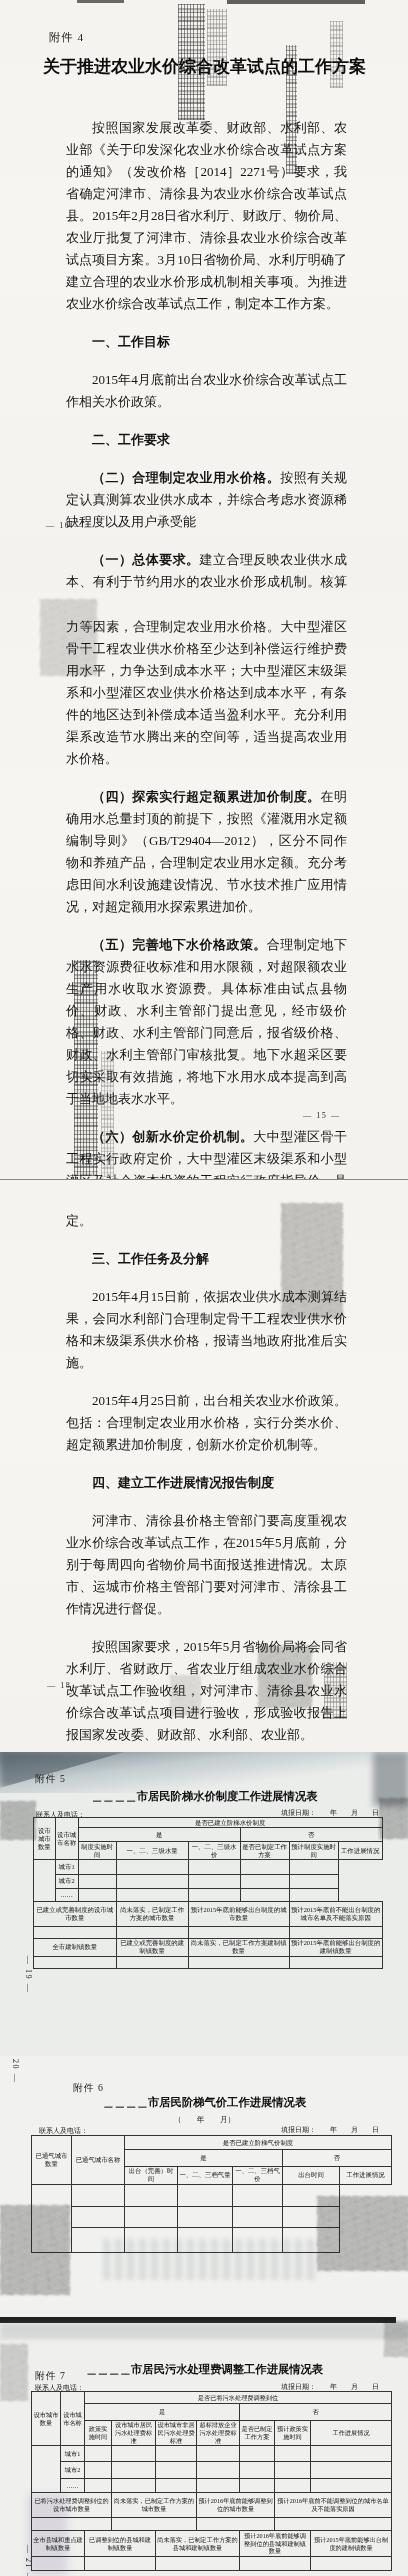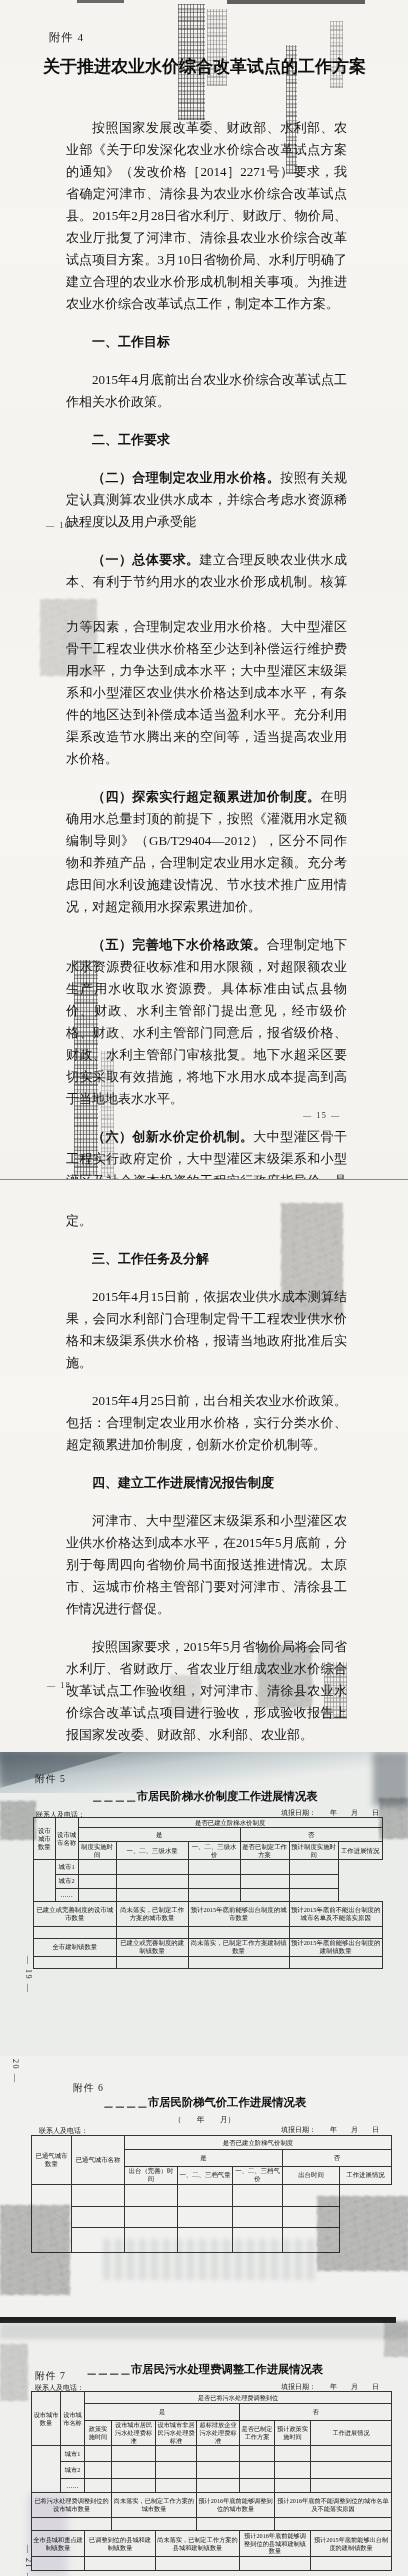--- a/index.html
+++ b/index.html
@@ -99,21 +99,21 @@
   <div class="ink ink-n" style="left:258px;top:466px;width:54px;height:62px;opacity:.65;"></div>
   <div class="ink ink-v" style="left:324px;top:482px;width:23px;height:57px;opacity:.5;"></div>
   <div class="ink ink-n" style="left:170px;top:495px;width:31px;height:41px;opacity:.35;"></div>
 
   <div class="flow" style="top:14.4px;">
     <p class="noindent">定。</p>
     <p class="head">三、工作任务及分解</p>
     <p>2015年4月15日前，依据农业供水成本测算结果，会同水利部门合理制定骨干工程农业供水价格和末级渠系供水价格，报请当地政府批准后实施。</p>
     <p>2015年4月25日前，出台相关农业水价政策。包括：合理制定农业用水价格，实行分类水价、超定额累进加价制度，创新水价定价机制等。</p>
     <p class="head">四、建立工作进展情况报告制度</p>
-    <p>河津市、大中型灌区末级渠系和小型灌区农业供水价格达到成本水平，在2015年5月底前，分别于每周四向省物价局书面报送推进情况。太原市、运城市价格主管部门要对河津市、清徐县工作情况进行督促。</p>
+    <p>河津市、清徐县价格主管部门要高度重视农业水价综合改革试点工作，在2015年5月底前，分别于每周四向省物价局书面报送推进情况。太原市、运城市价格主管部门要对河津市、清徐县工作情况进行督促。</p>
     <p>按照国家要求，2015年5月省物价局将会同省水利厅、省财政厅、省农业厅组成农业水价综合改革试点工作验收组，对河津市、清徐县农业水价综合改革试点项目进行验收，形成验收报告上报国家发改委、财政部、水利部、农业部。</p>
   </div>
   <div class="pageno" style="left:47px;top:501px;">— 18 —</div>
 </div>
 
 <div class="page scan" style="top:1752px;height:304px;background:#ebedeb;">
   <div class="band19"></div>
   <div class="wedge" style="left:0;top:0;width:124px;height:36px;background:rgba(58,70,78,.5);clip-path:polygon(0 0,100% 0,0 100%);"></div>
   <div class="wedge" style="right:0;top:0;width:36px;height:54px;background:rgba(66,76,84,.45);"></div>
   <div class="ink ink-n" style="left:0;top:49px;width:36px;height:39px;opacity:.8;"></div>

